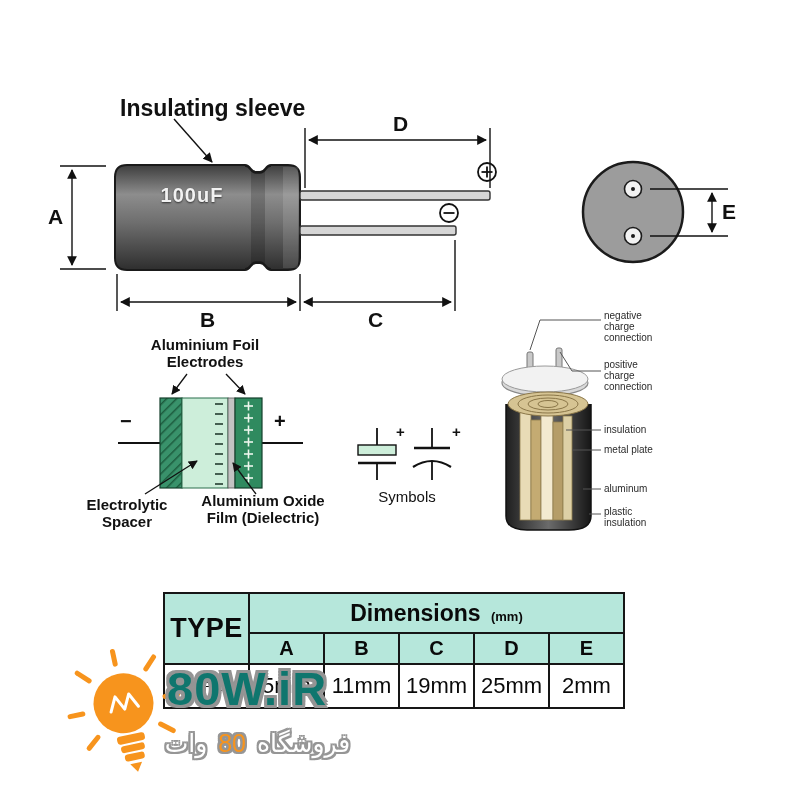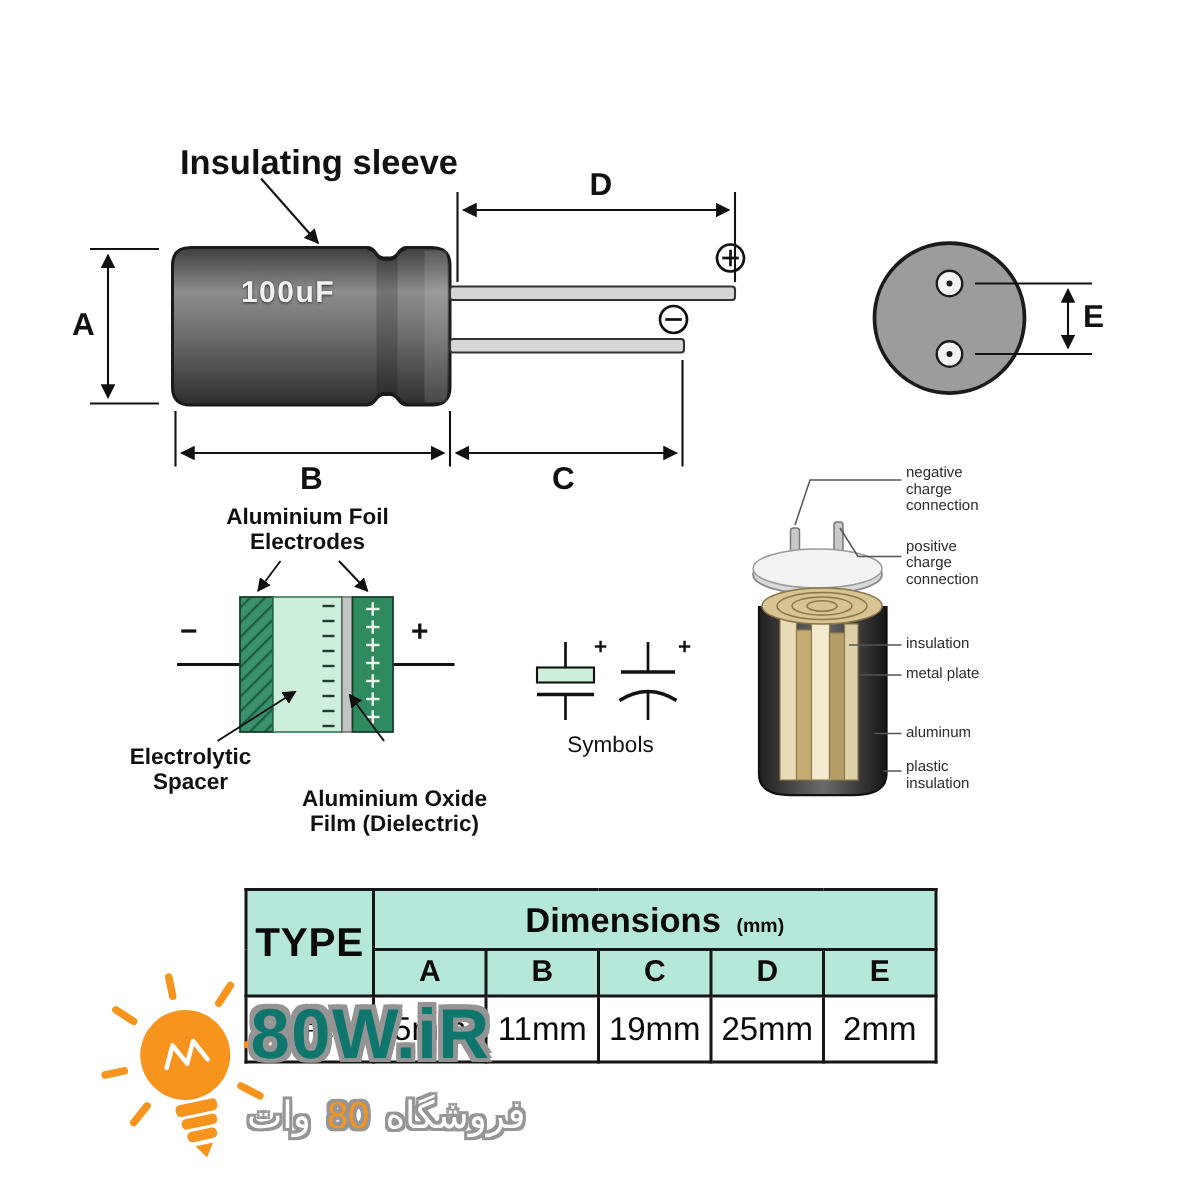--- a/index.html
+++ b/index.html
@@ -203,21 +203,21 @@
 <div class="txt dimlbl" style="left:722px;top:200px">E</div>
 
 <div class="txt capval ctr" style="left:128px;top:184px;width:128px;font-size:20px">100uF</div>
 
 <div class="txt ml ctr" style="left:135px;top:336px;width:140px;font-size:15px;font-weight:600;line-height:1.15">Aluminium Foil
 Electrodes</div>
 <div class="txt" style="left:120px;top:410px;font-size:20px;font-weight:600">−</div>
 <div class="txt" style="left:274px;top:410px;font-size:20px;font-weight:600">+</div>
 <div class="txt ml ctr" style="left:72px;top:496px;width:110px;font-size:15px;font-weight:600;line-height:1.15">Electrolytic
 Spacer</div>
-<div class="txt ml ctr" style="left:192px;top:524px;width:142px;font-size:15px;font-weight:600;line-height:1.15">Aluminium Oxide
+<div class="txt ml ctr" style="left:192px;top:492px;width:142px;font-size:15px;font-weight:600;line-height:1.15">Aluminium Oxide
 Film (Dielectric)</div>
 
 <div class="txt" style="left:396px;top:423px;font-size:15px;font-weight:700">+</div>
 <div class="txt" style="left:452px;top:423px;font-size:15px;font-weight:700">+</div>
 <div class="txt ctr" style="left:362px;top:488px;width:90px;font-size:15px">Symbols</div>
 
 <div class="txt ml small-cut" style="left:604px;top:310px">negative
 charge
 connection</div>
 <div class="txt ml small-cut" style="left:604px;top:359px">positive

